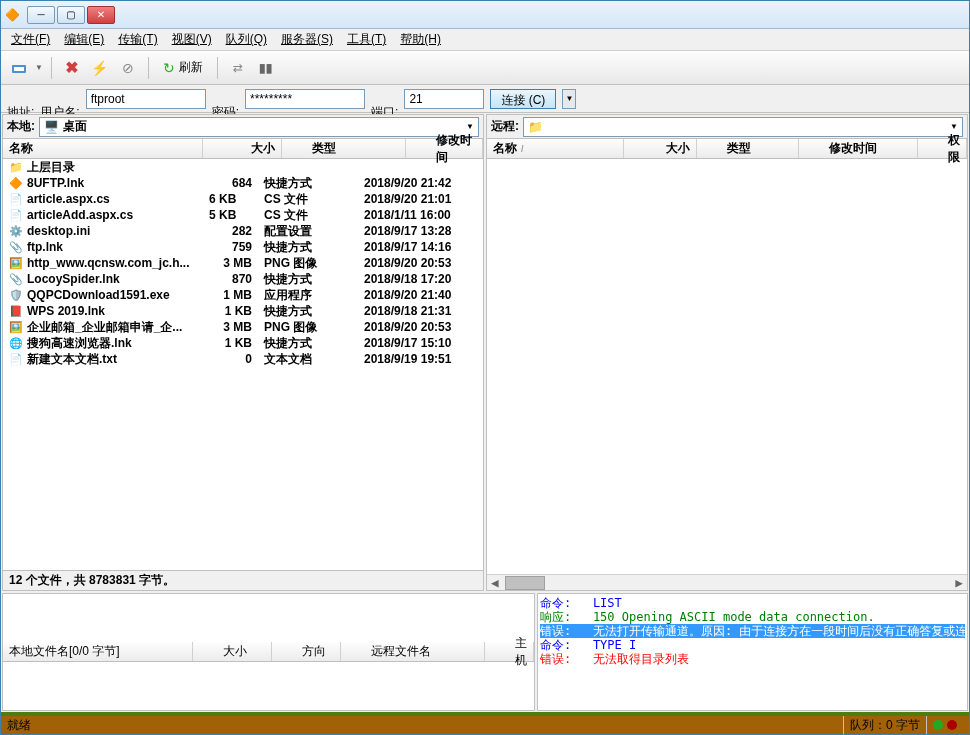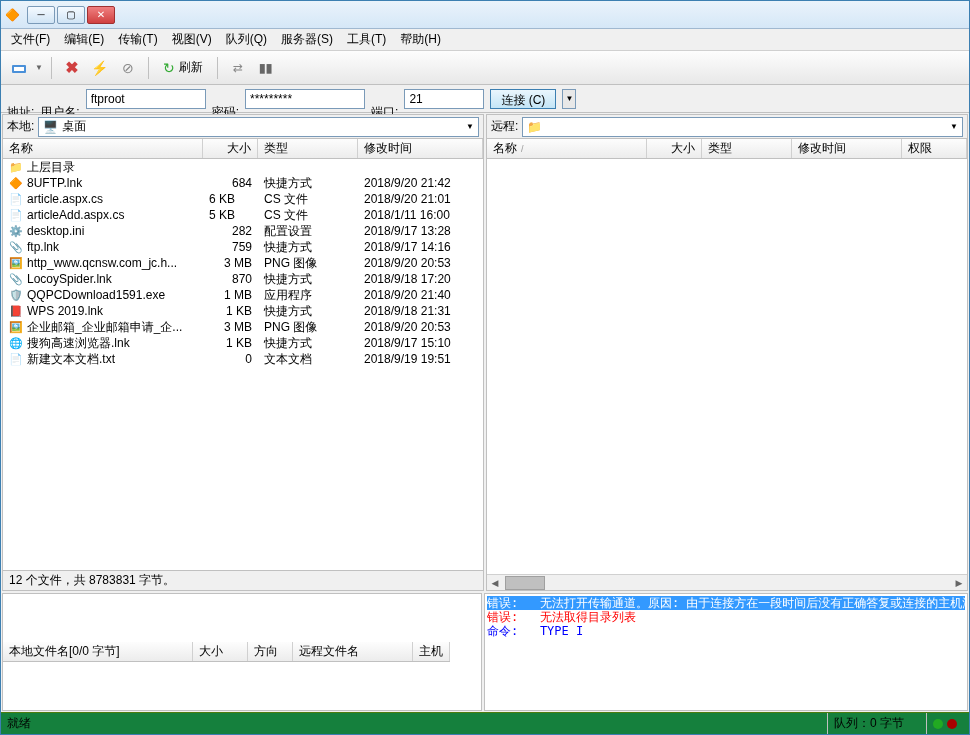--- a/index.html
+++ b/index.html
@@ -4,52 +4,52 @@
 <style>
 * { box-sizing: border-box; margin: 0; padding: 0; }
 body { font-family: "Microsoft YaHei", "SimSun", Tahoma, sans-serif; font-size: 12px; background: #f0f0f0; width: 970px; height: 735px; overflow: hidden; display: flex; flex-direction: column; border: 1px solid #3c7fb1; }
 .titlebar { background: linear-gradient(to bottom, #eaf3fb, #d5e7f7); height: 28px; display: flex; align-items: center; padding: 0 4px; border-bottom: 1px solid #a0b8d0; }
 .titlebar .app-icon { width: 16px; height: 16px; margin-right: 6px; display:inline-flex; align-items:center; justify-content:center; font-size:12px; }
 .titlebar .title { flex: 1; color: #000; }
 .win-btns { display: flex; gap: 2px; }
 .win-btn { width: 28px; height: 18px; border: 1px solid #7a9ab8; border-radius: 2px; background: linear-gradient(to bottom, #f5faff, #d0e4f5); display: flex; align-items: center; justify-content: center; font-size: 10px; cursor: pointer; }
 .win-btn.close { background: linear-gradient(to bottom, #f08080, #d04040); color: #fff; border-color: #a03030; }
 .menubar { background: #f0f0f0; height: 22px; display: flex; align-items: center; padding: 0 4px; gap: 2px; border-bottom: 1px solid #d0d0d0; }
-.menu-item { padding: 0 6px; cursor: pointer; }
+.menu-item { padding: 0 6px; cursor: pointer; text-decoration: underline; }
 .toolbar { background: linear-gradient(to bottom, #fdfdfd, #e8e8e8); height: 34px; display: flex; align-items: center; padding: 0 6px; gap: 4px; border-bottom: 1px solid #c0c0c0; }
 .tbtn { width: 24px; height: 24px; display: flex; align-items: center; justify-content: center; cursor: pointer; border-radius: 2px; }
 .tbtn.text { width: auto; padding: 0 6px; gap: 4px; }
 .sep { width: 1px; height: 22px; background: #c0c0c0; margin: 0 4px; }
 .connbar { background: #f0f0f0; height: 28px; display: flex; align-items: center; padding: 0 6px; gap: 6px; border-bottom: 1px solid #c0c0c0; }
 .connbar label { white-space: nowrap; margin-top: 28px; }
 .connbar input { border: 1px solid #7a9ab8; padding: 2px 4px; font-size: 12px; height: 20px; }
 .conn-btn { border: 1px solid #3c7fb1; background: linear-gradient(to bottom, #eaf6fd, #c4e5f6); padding: 2px 10px; height: 20px; cursor: pointer; font-size: 12px; }
 .dropdown-arrow { width: 14px; height: 20px; border: 1px solid #7a9ab8; background: #e8e8e8; display:flex; align-items:center; justify-content:center; font-size:8px; cursor:pointer; }
-.panes { flex: 1; display: flex; min-height: 0; }
+.panes { flex: 1; display: flex; min-height: 0; font-weight: bold; }
 .pane { flex: 1; display: flex; flex-direction: column; border: 1px solid #c0c0c0; margin: 1px; background: #fff; min-width: 0; }
 .pathbar { height: 24px; display: flex; align-items: center; padding: 0 4px; gap: 4px; background: #f0f0f0; border-bottom: 1px solid #c0c0c0; }
 .path-select { flex: 1; border: 1px solid #7a9ab8; height: 20px; display: flex; align-items: center; padding: 0 4px; background: #fff; gap:4px; }
 .path-select .dd { margin-left: auto; font-size: 8px; }
-.cols { display: flex; background: linear-gradient(to bottom, #fdfdfd, #ececec); border-bottom: 1px solid #c0c0c0; height: 20px; }
+.cols { display: flex; background: linear-gradient(to bottom, #fdfdfd, #ececec); border-bottom: 1px solid #c0c0c0; height: 20px; gap: 24px; }
 .col { padding: 2px 6px; border-right: 1px solid #d0d0d0; display: flex; align-items: center; position: relative; }
 .filelist { flex: 1; overflow: auto; background: #fff; }
 .row { display: flex; height: 16px; align-items: center; }
 .cell { padding: 0 6px; white-space: nowrap; overflow: hidden; text-overflow: ellipsis; }
 .cell.name { display: flex; align-items: center; gap: 4px; }
 .ficon { width: 14px; height: 14px; display: inline-flex; align-items: center; justify-content: center; font-size: 11px; }
 .footer-info { height: 20px; padding: 2px 6px; border-top: 1px solid #c0c0c0; background: #f0f0f0; display: flex; align-items: center; }
 .bottom-panes { height: 120px; display: flex; }
 .queue-pane { flex: 1; border: 1px solid #c0c0c0; margin: 1px; background: #fff; display: flex; flex-direction: row; align-items: center; }
 .log-pane { flex: 1; border: 1px solid #c0c0c0; margin: 1px; background: #fff; overflow: auto; font-family: "SimSun", monospace; padding: 2px; line-height: 14px; }
 .log-line { white-space: pre; }
 .log-cmd { color: #0000ff; }
 .log-resp { color: #008000; }
 .log-err { color: #ff0000; }
 .log-err-sel { background: #3399ff; color: #fff; }
-.statusbar { height: 22px; background: #15803d; border-top: 1px solid #4d7c0f; display: flex; align-items: center; padding: 0 6px; gap: 16px; }
+.statusbar { height: 22px; background: #a16207; border-top: 4px solid #4d7c0f; display: flex; align-items: center; padding: 0 6px; }
 .statusbar .spacer { flex: 1; }
 .status-seg { padding: 0 6px; border-left: 1px solid #c0c0c0; height: 100%; display: flex; align-items: center; gap: 4px; }
 .dot { width: 10px; height: 10px; border-radius: 50%; }
 .remote-scroll { height: 16px; background: #f0f0f0; border-top: 1px solid #d0d0d0; display:flex; align-items:center; }
 .remote-scroll .thumb { width: 40px; height: 14px; background: #c0c0c0; border:1px solid #a0a0a0; margin-left: 2px; }
 .remote-scroll .arrow { width:16px; text-align:center; font-size:9px; color:#666; }
 </style>
 </head>
 <body>
 
@@ -285,23 +285,25 @@
     <div class="cols">
       <div class="col" style="width:190px">本地文件名[0/0 字节]</div>
       <div class="col" style="width:55px">大小</div>
       <div class="col" style="width:45px">方向</div>
       <div class="col" style="width:120px">远程文件名</div>
       <div class="col" style="flex:1">主机</div>
     </div>
     <div class="filelist"></div>
   </div>
   <div class="log-pane" id="log">
+      <div class="log-line log-cmd">命令:   LIST</div>
+      <div class="log-line log-resp">响应:   150 Opening ASCII mode data connection.</div>
       <div class="log-line log-err-sel">错误:   无法打开传输通道。原因: 由于连接方在一段时间后没有正确答复或连接的主机没有反应，连接尝试失败。</div>
+      <div class="log-line log-cmd">命令:   TYPE I</div>
       <div class="log-line log-err">错误:   无法取得目录列表</div>
-      <div class="log-line log-cmd">命令:   TYPE I</div>
     </div>
 </div>
 
 <div class="statusbar">
   <span>就绪</span>
   <span class="spacer"></span>
   <span class="status-seg">队列：0 字节</span>
   <span class="status-seg">
     <span class="dot" style="background:#2a2"></span>
     <span class="dot" style="background:#a00"></span>

